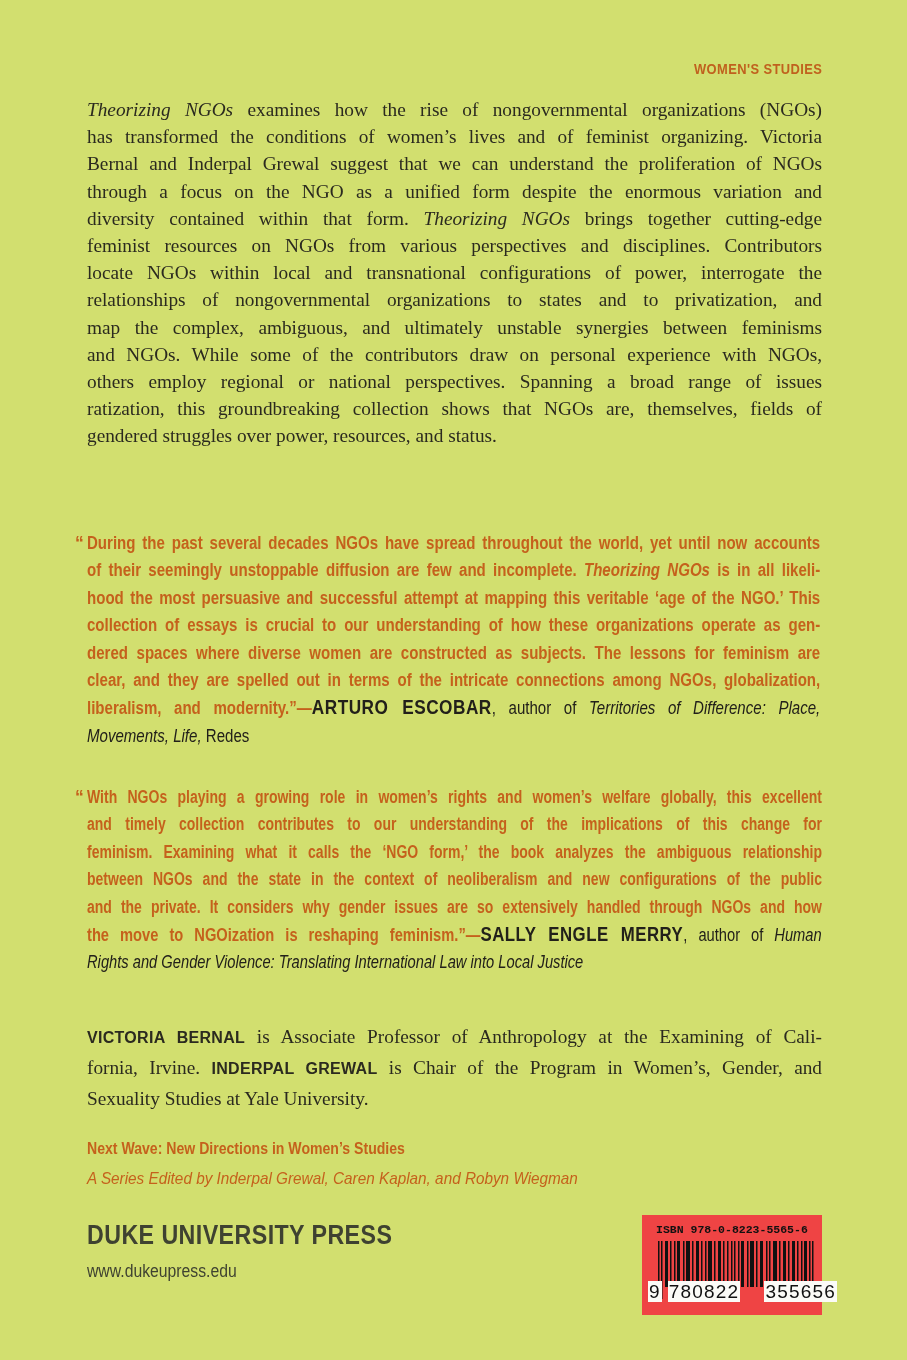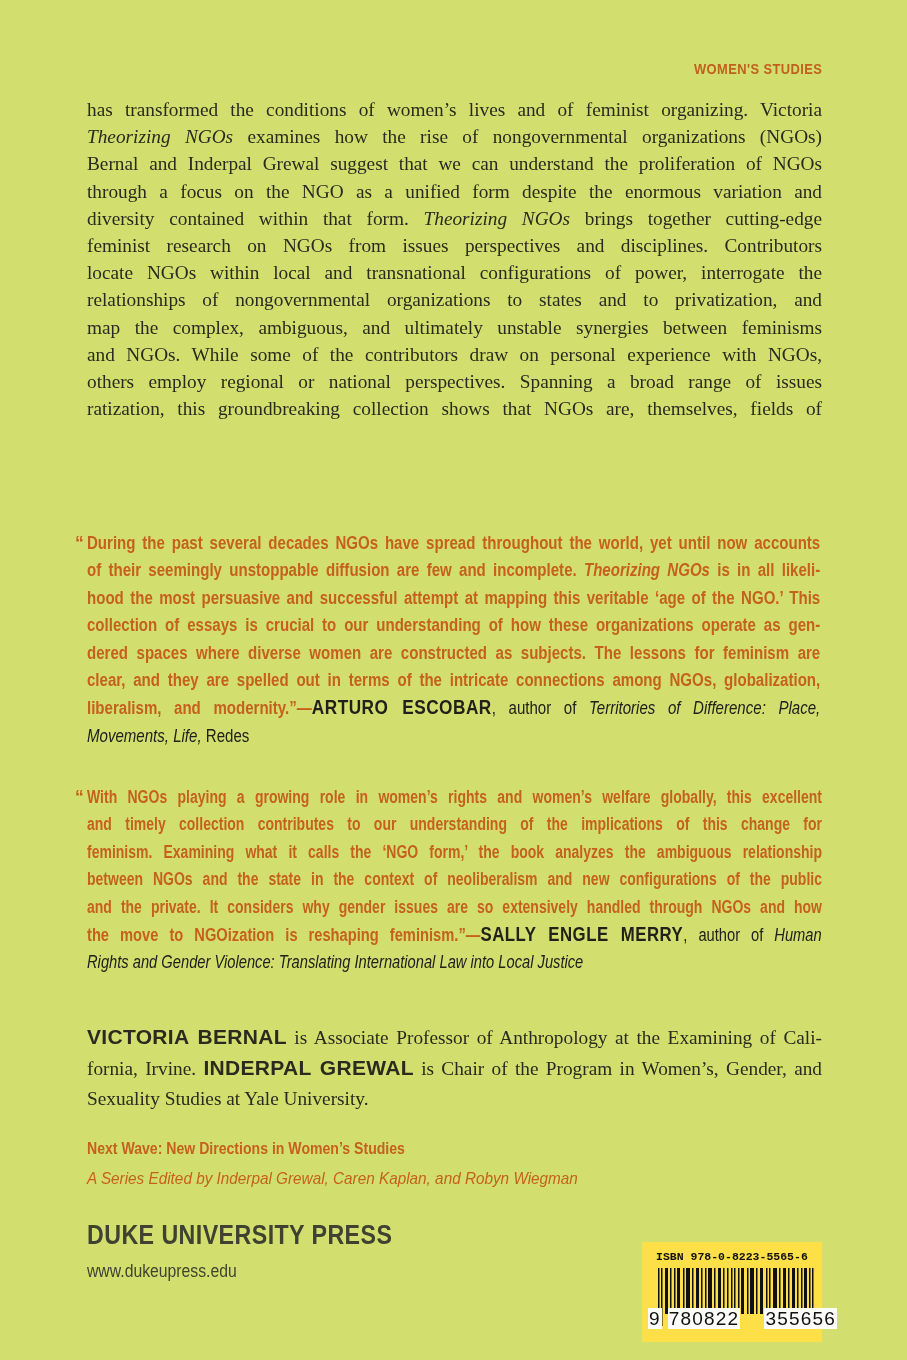--- a/index.html
+++ b/index.html
@@ -14,49 +14,50 @@
   .quote .ln.last { text-align-last:left; }
   .quote .open { position:absolute; left:-12px; }
   .quote .author { color:#22201a; font-size:20px; letter-spacing:0.6px; }
   .quote .dark { color:#22201a; font-weight:normal; }
   .quote .dark i { font-style:italic; }
   .q1 { top:530px; }
   .q2 { top:784px; }
   .bio { position:absolute; left:87px; top:1022px; width:735px; font-family:"Liberation Serif", serif; font-size:19.3px; line-height:30px; color:#2b2a1f; }
   .bio .ln { display:block; text-align:justify; text-align-last:justify; white-space:nowrap; }
   .bio .ln.last { text-align-last:left; }
-  .bio b { font-family:"Liberation Sans", sans-serif; font-weight:bold; font-size:21px; letter-spacing:0.3px; }
+  .bio b { font-family:"Liberation Sans", sans-serif; font-weight:bold; font-size:16px; letter-spacing:0.3px; }
   .series-title { position:absolute; left:87px; top:1140px; font-family:"Liberation Sans", sans-serif; font-weight:bold; font-size:16px; color:#c5611c; transform:scaleX(0.88); transform-origin:left center; }
   .series-sub { position:absolute; left:87px; top:1169px; font-family:"Liberation Sans", sans-serif; font-style:italic; font-size:17px; color:#c5611c; transform:scaleX(0.9); transform-origin:left center; }
   .press { position:absolute; left:87px; top:1220px; font-family:"Liberation Sans", sans-serif; font-weight:bold; font-size:27px; letter-spacing:0.5px; color:#3f4231; transform:scaleX(0.86); transform-origin:left center; }
   .url { position:absolute; left:87px; top:1261px; font-family:"Liberation Sans", sans-serif; font-size:17.5px; color:#3f4231; transform:scaleX(0.9); transform-origin:left center; }
-  .barcode-box { position:absolute; left:642px; top:1242px; width:180px; height:100px; background:#fde047; }
+  .barcode-box { position:absolute; left:642px; top:1215px; width:180px; height:100px; background:#ef4444; }
   .isbn-text { position:absolute; top:8px; left:14px; font-family:"Liberation Mono", monospace; font-weight:bold; font-size:11.5px; color:#111; white-space:nowrap; }
   .bars { position:absolute; top:26px; left:14px; width:158px; height:58px; }
   .bar-digits { position:absolute; left:6px; top:66px; width:168px; font-family:"Liberation Sans", sans-serif; font-size:19px; letter-spacing:1.2px; color:#111; white-space:nowrap; background:transparent; }
   .bar-digits span { background:#fbfbf7; padding:0 1px; }
 </style>
 </head>
 <body>
 
 <div class="category">WOMEN'S STUDIES</div>
 
 <div class="blurb">
+  <span class="ln"><i>Theorizing NGOs</i><span> examines how the rise of nongovernmental organizations (NGOs)</span></span>
   <span class="ln">has transformed the conditions of women’s lives and of feminist organizing. Victoria</span>
-  <span class="ln"><i>Theorizing NGOs</i><span> examines how the rise of nongovernmental organizations (NGOs)</span></span>
   <span class="ln">Bernal and Inderpal Grewal suggest that we can understand the proliferation of NGOs</span>
   <span class="ln">through a focus on the NGO as a unified form despite the enormous variation and</span>
   <span class="ln"><span>diversity contained within that form. </span><i>Theorizing NGOs</i><span> brings together cutting-edge</span></span>
-  <span class="ln">feminist research on NGOs from issues perspectives and disciplines. Contributors</span>
+  <span class="ln">feminist resources on NGOs from various perspectives and disciplines. Contributors</span>
   <span class="ln">locate NGOs within local and transnational configurations of power, interrogate the</span>
   <span class="ln">relationships of nongovernmental organizations to states and to privatization, and</span>
   <span class="ln">map the complex, ambiguous, and ultimately unstable synergies between feminisms</span>
   <span class="ln">and NGOs. While some of the contributors draw on personal experience with NGOs,</span>
   <span class="ln">others employ regional or national perspectives. Spanning a broad range of issues</span>
   <span class="ln">ratization, this groundbreaking collection shows that NGOs are, themselves, fields of</span>
+  <span class="ln last">gendered struggles over power, resources, and status.</span>
 </div>
 
 <div class="quote q1">
   <span class="open">“</span>
   <span class="ln" style="transform:scaleX(0.86);width:116%;">During the past several decades NGOs have spread throughout the world, yet until now accounts</span>
   <span class="ln" style="transform:scaleX(0.86);width:116%;"><span>of their seemingly unstoppable diffusion are few and incomplete.</span> <i>Theorizing NGOs</i><span> is in all likeli-</span></span>
   <span class="ln" style="transform:scaleX(0.86);width:116%;">hood the most persuasive and successful attempt at mapping this veritable ‘age of the NGO.’ This</span>
   <span class="ln" style="transform:scaleX(0.86);width:116%;">collection of essays is crucial to our understanding of how these organizations operate as gen-</span>
   <span class="ln" style="transform:scaleX(0.86);width:116%;">dered spaces where diverse women are constructed as subjects. The lessons for feminism are</span>
   <span class="ln" style="transform:scaleX(0.86);width:116%;">clear, and they are spelled out in terms of the intricate connections among NGOs, globalization,</span>

